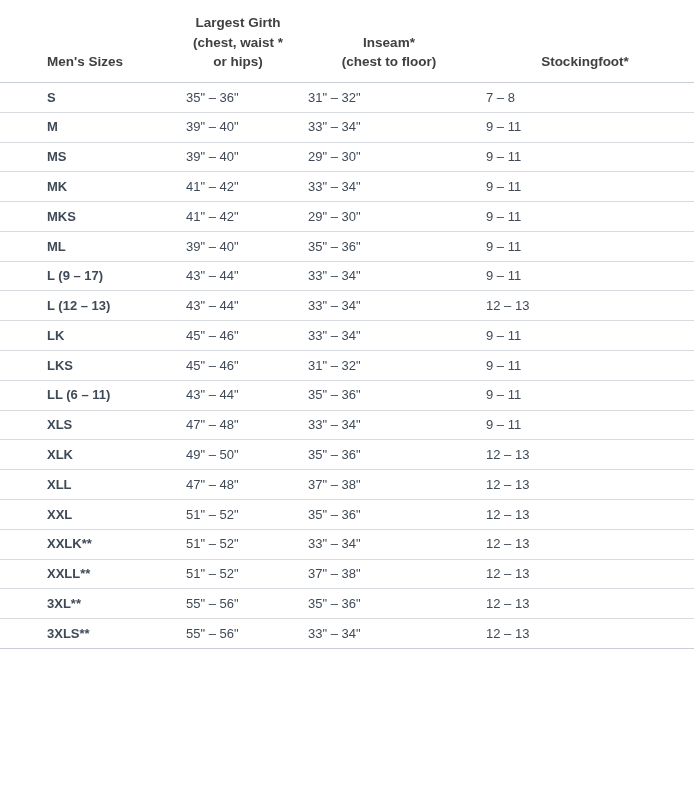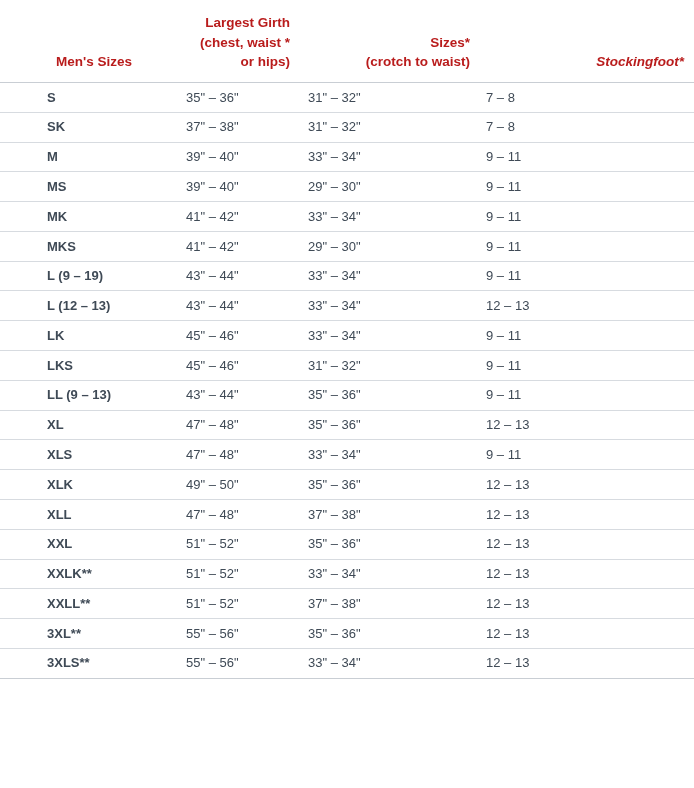--- a/index.html
+++ b/index.html
@@ -25,33 +25,33 @@
     width: 694px;
     border-collapse: collapse;
     table-layout: fixed;
   }
   table.size-chart col.c0 { width: 142px; }
   table.size-chart col.c1 { width: 158px; }
   table.size-chart col.c2 { width: 180px; }
   table.size-chart col.c3 { width: 214px; }
 
   thead th {
-    text-align: right;
+    text-align: center;
     vertical-align: bottom;
     font-size: 13.5px;
     font-weight: bold;
-    color: #b91c1c;
+    color: #404040;
     padding: 0 10px 10px 0;
     line-height: 1.45;
     border-bottom: 1px solid #c9ced4;
   }
   thead th.h0 { padding-left: 38px; height: 72px; }
   thead th.h1 { padding-left: 44px; }
   thead th.h2 { padding-left: 8px; }
-  thead th.h3 { padding-left: 6px; font-style: italic; }
+  thead th.h3 { padding-left: 6px; }
 
   tbody td {
     font-size: 13px;
     padding: 6.6px 10px 6.6px 0;
     border-bottom: 1px solid #d7dbe0;
     line-height: 1.2;
     vertical-align: middle;
     white-space: nowrap;
   }
   tbody td.col-size {
@@ -83,42 +83,36 @@
       <tr>
         <th class="h0">
           <span>Men's Sizes</span>
         </th>
         <th class="h1">
           <span>Largest Girth</span><br>
           <span>(chest, waist *</span><br>
           <span>or hips)</span>
         </th>
         <th class="h2">
-          <span>Sizes*</span><br>
-          <span>(crotch to waist)</span>
+          <span>Inseam*</span><br>
+          <span>(chest to floor)</span>
         </th>
         <th class="h3">
           <span>Stockingfoot*</span>
         </th>
       </tr>
     </thead>
     <tbody id="chart-body">
         <tr>
           <td class="col-size">S</td>
           <td class="col-girth">35" – 36"</td>
           <td class="col-inseam">31" – 32"</td>
           <td class="col-stock">7 – 8</td>
         </tr>
         <tr>
-          <td class="col-size">SK</td>
-          <td class="col-girth">37" – 38"</td>
-          <td class="col-inseam">31" – 32"</td>
-          <td class="col-stock">7 – 8</td>
-        </tr>
-        <tr>
           <td class="col-size">M</td>
           <td class="col-girth">39" – 40"</td>
           <td class="col-inseam">33" – 34"</td>
           <td class="col-stock">9 – 11</td>
         </tr>
         <tr>
           <td class="col-size">MS</td>
           <td class="col-girth">39" – 40"</td>
           <td class="col-inseam">29" – 30"</td>
           <td class="col-stock">9 – 11</td>
@@ -129,21 +123,27 @@
           <td class="col-inseam">33" – 34"</td>
           <td class="col-stock">9 – 11</td>
         </tr>
         <tr>
           <td class="col-size">MKS</td>
           <td class="col-girth">41" – 42"</td>
           <td class="col-inseam">29" – 30"</td>
           <td class="col-stock">9 – 11</td>
         </tr>
         <tr>
-          <td class="col-size">L (9 – 19)</td>
+          <td class="col-size">ML</td>
+          <td class="col-girth">39" – 40"</td>
+          <td class="col-inseam">35" – 36"</td>
+          <td class="col-stock">9 – 11</td>
+        </tr>
+        <tr>
+          <td class="col-size">L (9 – 17)</td>
           <td class="col-girth">43" – 44"</td>
           <td class="col-inseam">33" – 34"</td>
           <td class="col-stock">9 – 11</td>
         </tr>
         <tr>
           <td class="col-size">L (12 – 13)</td>
           <td class="col-girth">43" – 44"</td>
           <td class="col-inseam">33" – 34"</td>
           <td class="col-stock">12 – 13</td>
         </tr>
@@ -153,30 +153,24 @@
           <td class="col-inseam">33" – 34"</td>
           <td class="col-stock">9 – 11</td>
         </tr>
         <tr>
           <td class="col-size">LKS</td>
           <td class="col-girth">45" – 46"</td>
           <td class="col-inseam">31" – 32"</td>
           <td class="col-stock">9 – 11</td>
         </tr>
         <tr>
-          <td class="col-size">LL (9 – 13)</td>
+          <td class="col-size">LL (6 – 11)</td>
           <td class="col-girth">43" – 44"</td>
           <td class="col-inseam">35" – 36"</td>
           <td class="col-stock">9 – 11</td>
-        </tr>
-        <tr>
-          <td class="col-size">XL</td>
-          <td class="col-girth">47" – 48"</td>
-          <td class="col-inseam">35" – 36"</td>
-          <td class="col-stock">12 – 13</td>
         </tr>
         <tr>
           <td class="col-size">XLS</td>
           <td class="col-girth">47" – 48"</td>
           <td class="col-inseam">33" – 34"</td>
           <td class="col-stock">9 – 11</td>
         </tr>
         <tr>
           <td class="col-size">XLK</td>
           <td class="col-girth">49" – 50"</td>

